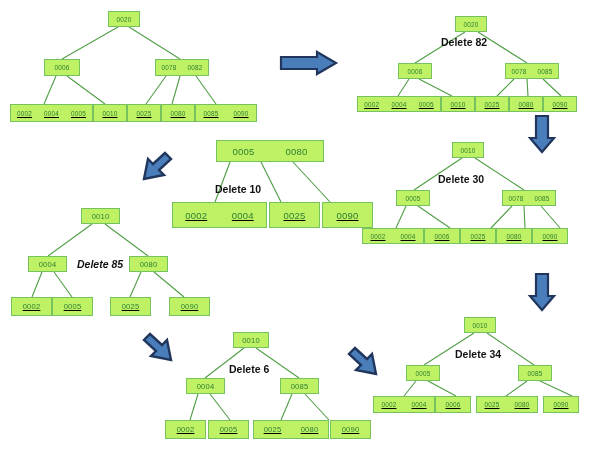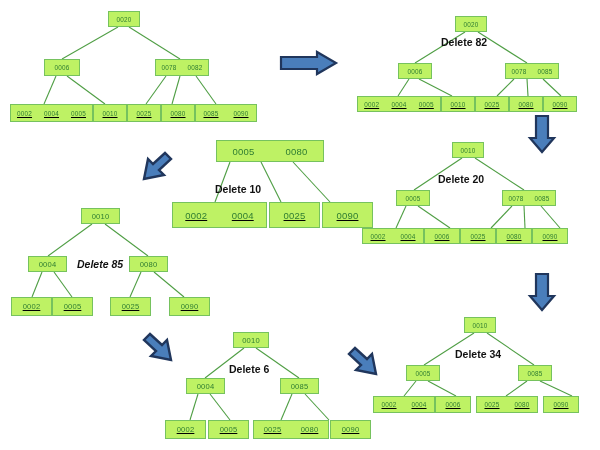--- a/index.html
+++ b/index.html
@@ -177,21 +177,21 @@
       <span class="cell">0025</span>
     </div>
     <div class="node" style="width:34px;height:16px;">
       <span class="cell">0080</span>
     </div>
     <div class="node" style="width:34px;height:16px;">
       <span class="cell">0090</span>
     </div>
   </div>
 
-  <div class="caption" style="left:438px;top:173px;">Delete 20</div>
+  <div class="caption" style="left:438px;top:173px;">Delete 30</div>
   <div class="node" style="left:452px;top:142px;width:32px;height:16px;">
     <span class="cell">0010</span>
   </div>
   <div class="node" style="left:396px;top:190px;width:34px;height:16px;">
     <span class="cell">0005</span>
   </div>
   <div class="node" style="left:502px;top:190px;width:54px;height:16px;">
     <span class="cell">0078</span>
     <span class="cell">0085</span>
   </div>

